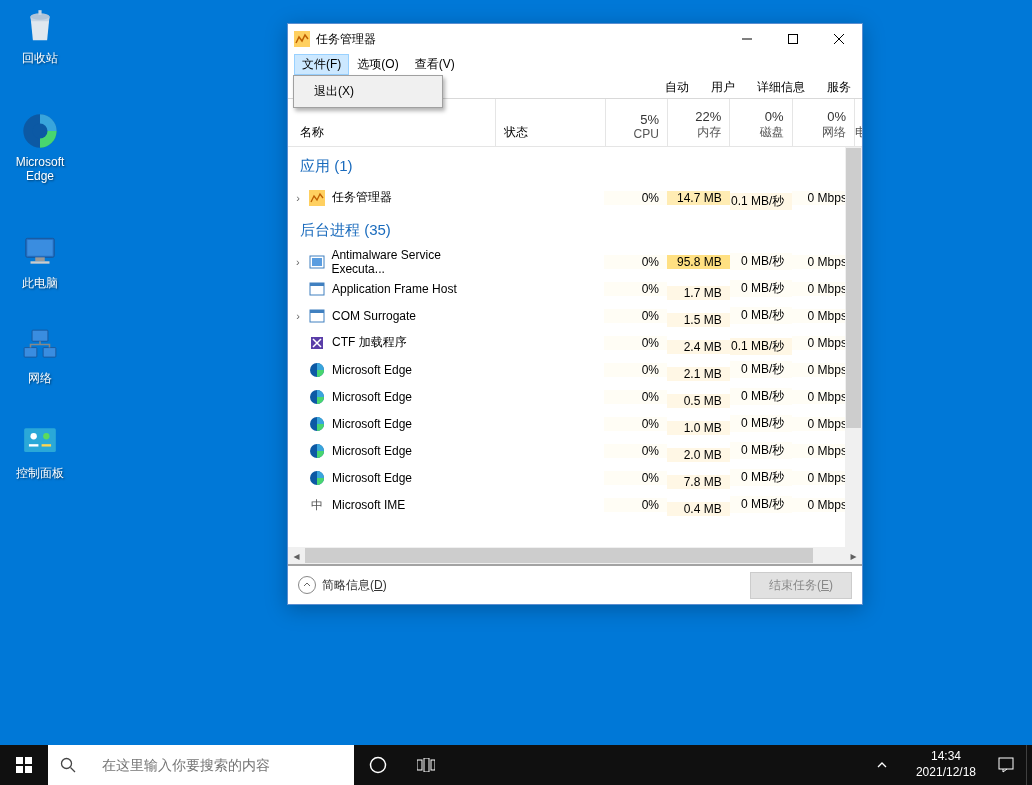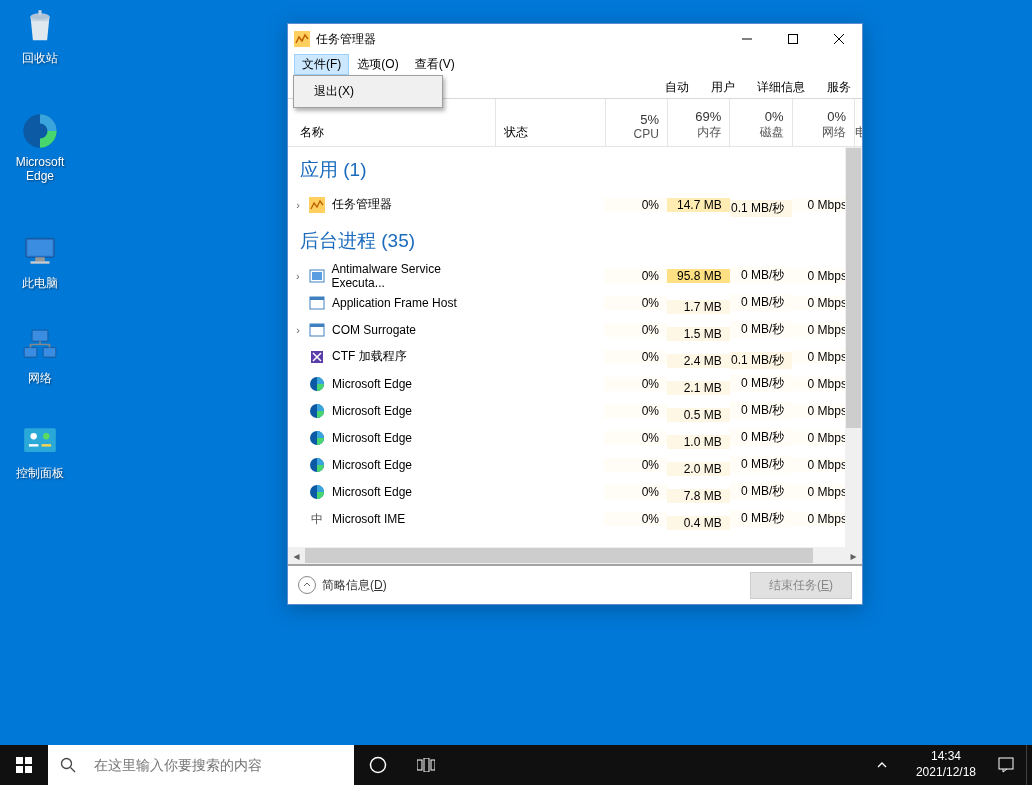--- a/index.html
+++ b/index.html
@@ -127,21 +127,21 @@
   width: 17px; background: #f0f0f0;
 }
 .vscroll-thumb {
   position: absolute; right: 1px; top: 1px;
   width: 15px; height: 280px;
   background: #cdcdcd;
 }
 .group-header {
   padding: 10px 0 8px 12px;
   color: #1a6bbd;
-  font-size: 19px;
+  font-size: 15px;
 }
 .process-row {
   height: 27px;
   display: flex; align-items: center;
 }
 .proc-chevron { width: 20px; text-align: center; color: #666; font-size: 11px; }
 .proc-icon { width: 18px; height: 16px; margin-right: 6px; display:flex; align-items:center; justify-content:center;}
 .proc-name-cell { width: 235px; display: flex; align-items: center; padding-left: 0;}
 .proc-status-cell { width: 124px; }
 .proc-num-cell { width: 70px; text-align: right; padding-right: 8px; font-size: 12px; }
@@ -192,21 +192,21 @@
 .start-btn {
   width: 48px; height: 40px;
   display: flex; align-items: center; justify-content: center;
   color: #fff;
 }
 .search-box {
   width: 306px; height: 40px;
   background: #fff;
   display: flex; align-items: center;
   padding-left: 12px;
-  gap: 18px;
+  gap: 26px;
   color: #666;
 }
 .search-box input {
   border: none; outline: none; flex: 1;
   font-size: 14px; color: #333;
   background: transparent;
   font-family: inherit;
 }
 .tb-icon {
   width: 48px; height: 40px;
@@ -337,21 +337,21 @@
 
   <div class="table-area">
     <div class="col-header">
       <div class="col-name">名称</div>
       <div class="col-status">状态</div>
       <div class="col-num">
         <span class="pct">5%</span>
         <span class="lbl">CPU</span>
       </div>
       <div class="col-num">
-        <span class="pct">69%</span>
+        <span class="pct">22%</span>
         <span class="lbl">内存</span>
       </div>
       <div class="col-num">
         <span class="pct">0%</span>
         <span class="lbl">磁盘</span>
       </div>
       <div class="col-num">
         <span class="pct">0%</span>
         <span class="lbl">网络</span>
       </div>

